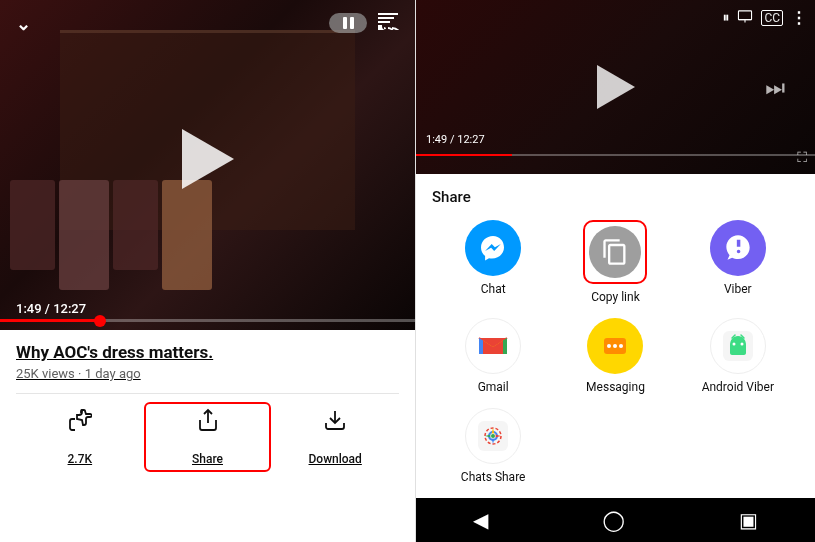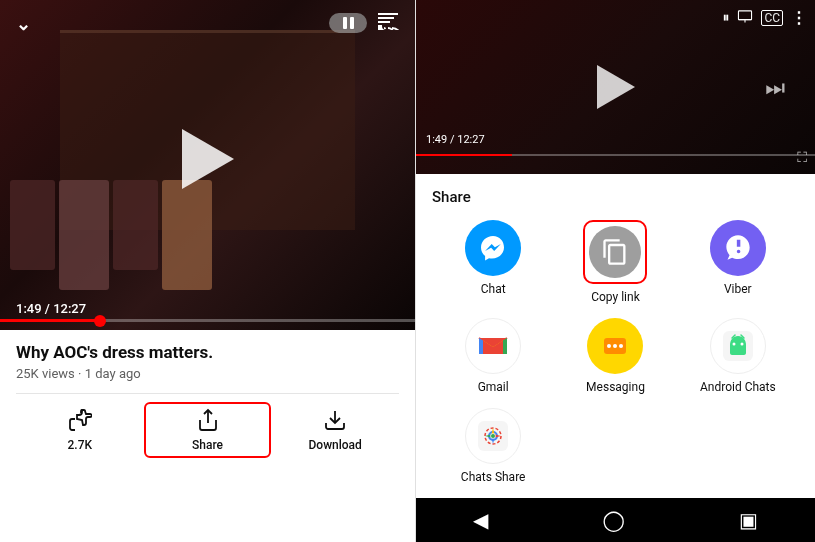--- a/index.html
+++ b/index.html
@@ -165,20 +165,21 @@
       background: #ff0000;
       border-radius: 50%;
       position: absolute;
       right: -6px;
       top: -4.5px;
     }
 
     .video-info {
       padding: 12px 16px 4px;
       flex: 1;
+      text-decoration: underline;
     }
 
     .video-title {
       font-size: 17px;
       font-weight: 700;
       color: #0f0f0f;
       margin-bottom: 4px;
     }
 
     .video-meta {
@@ -192,21 +193,21 @@
       align-items: center;
       gap: 0;
       border-top: 1px solid #e5e5e5;
       padding-top: 8px;
     }
 
     .action-btn {
       display: flex;
       flex-direction: column;
       align-items: center;
-      gap: 6px;
+      gap: 20px;
       padding: 6px 16px;
       cursor: pointer;
       flex: 1;
     }
 
     .action-btn.highlighted {
       border: 2px solid #ff0000;
       border-radius: 4px;
       padding: 4px 14px;
     }
@@ -556,21 +557,21 @@
         <div class="share-icon-wrapper icon-androidbeam">
           <svg width="30" height="30" viewBox="0 0 30 30">
             <rect width="30" height="30" rx="6" fill="#f5f5f5"></rect>
             <path d="M15 5 C10 5 7 9 7 14 L7 22 C7 23 8 24 9 24 L21 24 C22 24 23 23 23 22 L23 14 C23 9 20 5 15 5Z" fill="#3ddc84"></path>
             <circle cx="11" cy="13" r="1.5" fill="white"></circle>
             <circle cx="19" cy="13" r="1.5" fill="white"></circle>
             <line x1="9" y1="7" x2="12" y2="4" stroke="#3ddc84" stroke-width="1.5" stroke-linecap="round"></line>
             <line x1="21" y1="7" x2="18" y2="4" stroke="#3ddc84" stroke-width="1.5" stroke-linecap="round"></line>
           </svg>
         </div>
-        <span class="share-item-label">Android Chats</span>
+        <span class="share-item-label">Android Viber</span>
       </div>
 
       <div class="share-item">
         <div class="share-icon-wrapper icon-nearbyshare">
           <svg width="30" height="30" viewBox="0 0 30 30">
             <rect width="30" height="30" rx="6" fill="#f5f5f5"></rect>
             <circle cx="15" cy="15" r="4" fill="none" stroke="#4285f4" stroke-width="2"></circle>
             <circle cx="15" cy="15" r="8" fill="none" stroke="#ea4335" stroke-width="1.5" stroke-dasharray="3 2"></circle>
             <circle cx="15" cy="15" r="2" fill="#34a853"></circle>
             <path d="M15 7 L16.5 13 L15 12 L13.5 13 Z" fill="#fbbc05"></path>

